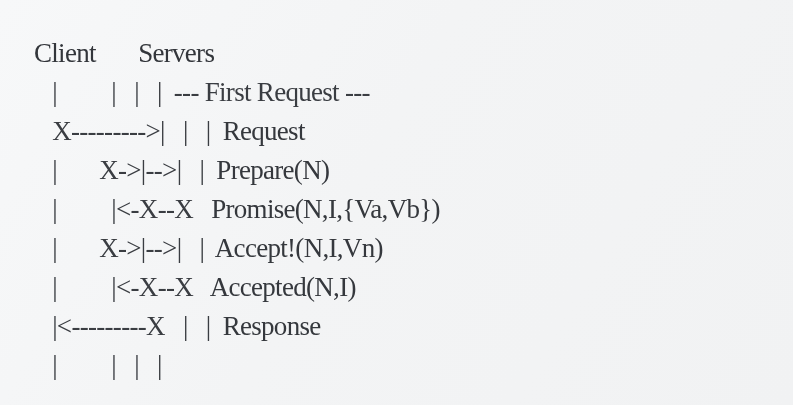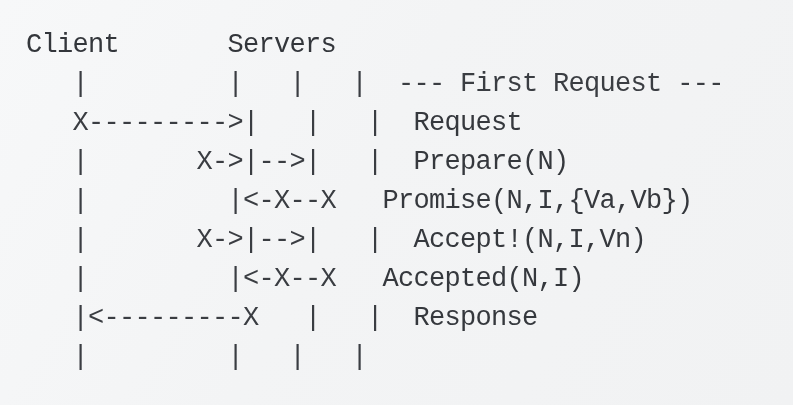--- a/index.html
+++ b/index.html
@@ -19,23 +19,23 @@
     position: relative;
     width: 793px;
     height: 405px;
     background: linear-gradient(120deg, #f7f8f9 0%, #f3f4f5 45%, #f1f2f3 100%);
   }
 
   .ascii-block {
     position: absolute;
     left: 18px;
     top: 18px;
-    margin: 8px;
+    margin: 16px;
     padding: 0;
-    font-family: Liberation Mono, monospace;
+    font-family: Liberation Serif, serif;
     font-size: 27px;
     line-height: 39px;
     letter-spacing: -0.7px;
     color: #3a3d42;
     white-space: pre;
     font-weight: 400;
     -webkit-font-smoothing: antialiased;
   }
 
   .ascii-line {

